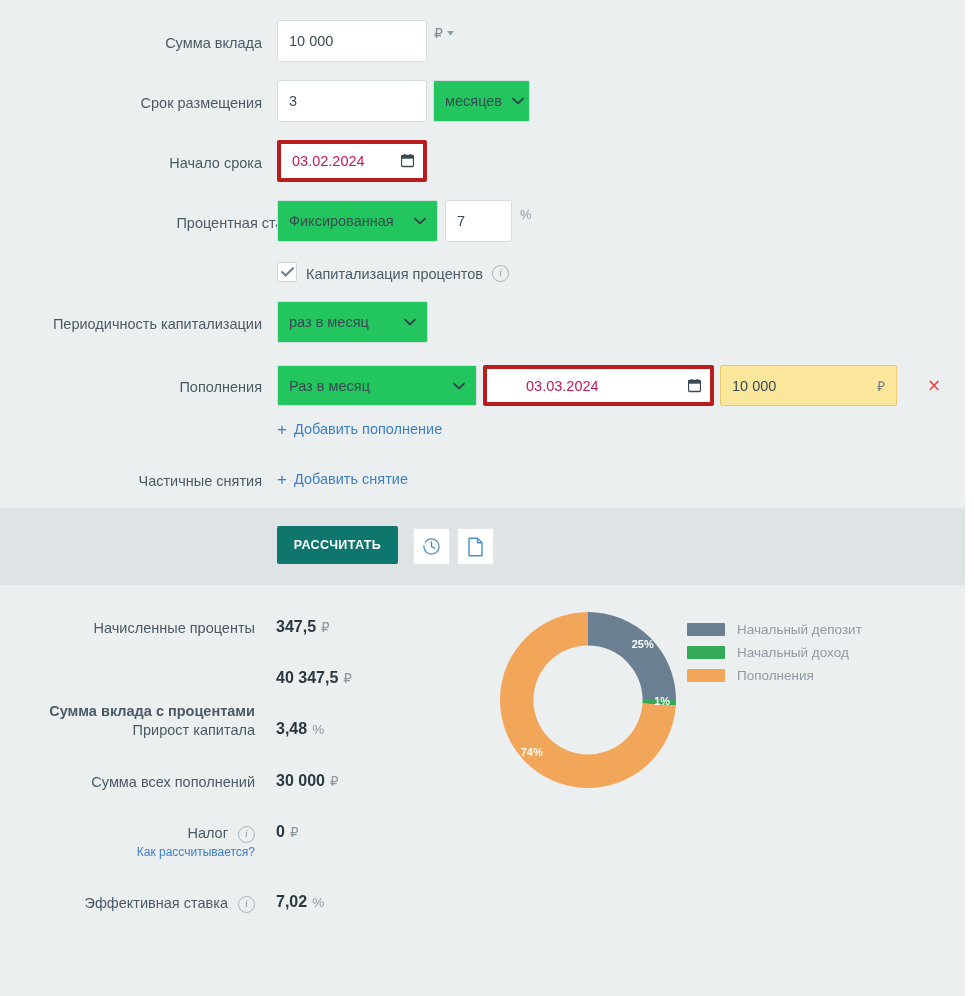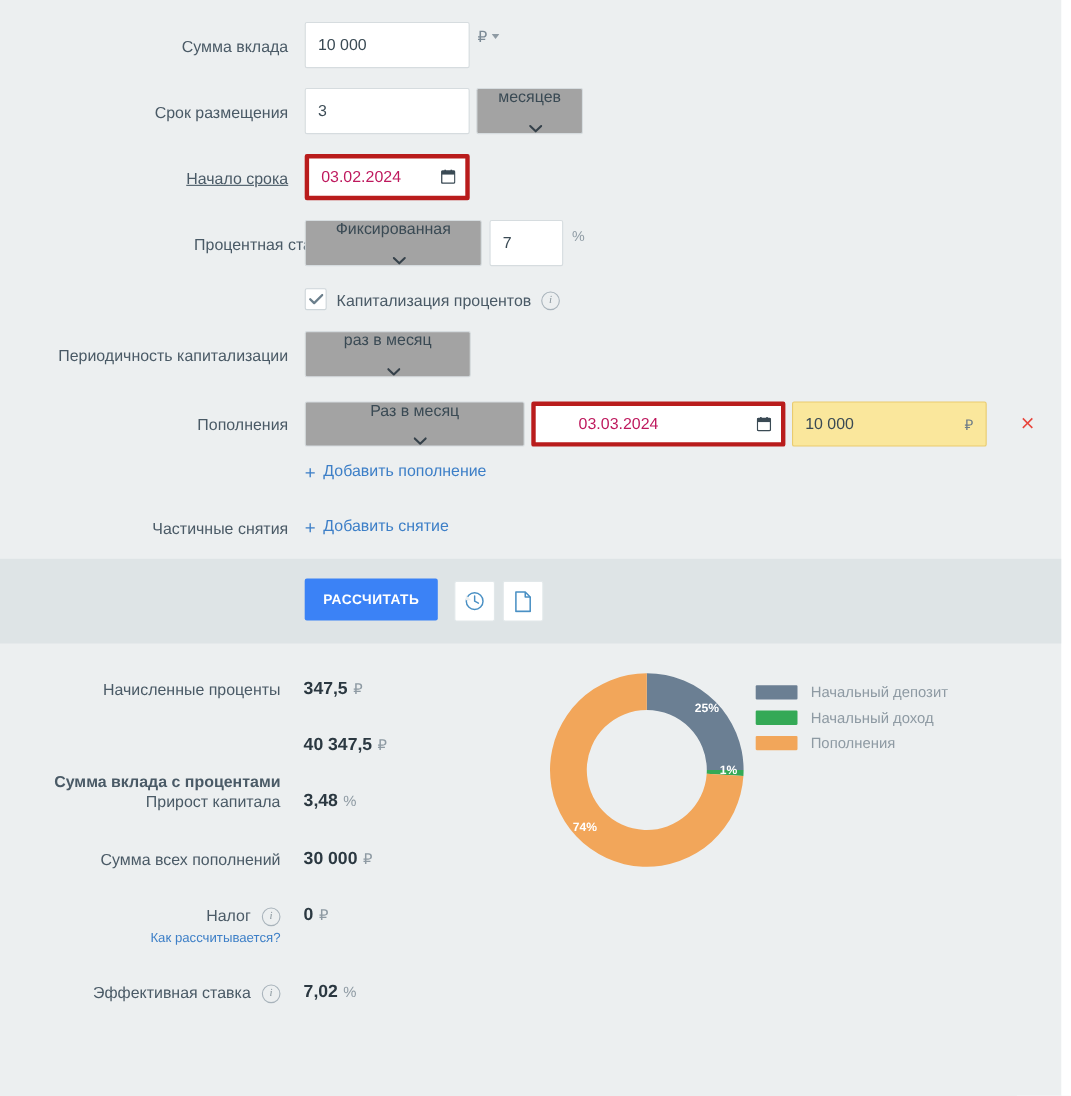--- a/index.html
+++ b/index.html
@@ -48,31 +48,30 @@
     font-size: 14.5px;
     color: #3a4a54;
     padding: 0 11px;
     outline: none;
   }
   .inp::placeholder { color: #9aa7b0; }
 
   .sel {
     position: absolute;
     box-sizing: border-box;
-    background: #a3a3a3;
+    background: #22c55e;
     border: 1px solid #d6dcdf;
     border-radius: 2px;
     font-size: 14.5px;
     color: #3a4a54;
     padding: 0 11px;
     display: flex;
     align-items: center;
     justify-content: space-between;
     cursor: pointer;
-    flex-direction: column;
   }
   .sel .caret {
     margin-left: 10px;
     flex: 0 0 auto;
     display: block;
   }
 
   .date-fld {
     position: absolute;
     box-sizing: border-box;
@@ -189,21 +188,21 @@
     left: 0;
     top: 508px;
     width: 965px;
     height: 77px;
     background: #dee4e6;
   }
   .btn-calc {
     position: absolute;
     left: 277px; top: 526px;
     width: 121px; height: 38px;
-    background: #3b82f6;
+    background: #0f766e;
     border: none;
     border-radius: 2px;
     color: #ffffff;
     font-family: "Liberation Sans", sans-serif;
     font-size: 12.5px;
     font-weight: bold;
     letter-spacing: 0.4px;
     cursor: pointer;
   }
   .icon-btn {
@@ -307,21 +306,21 @@
 
   <div class="lbl-col" style="top:94px;">Срок размещения</div>
   <input class="inp" style="left: 277px; top: 80px; width: 150px; height: 42px;" value="3">
   <div class="sel" style="left:433px; top:80px; width:97px; height:42px;">
     <span>месяцев</span>
     <svg class="caret" width="12" height="8" viewBox="0 0 12 8">
       <path d="M1 1.6 L6 6.4 L11 1.6" stroke="#35414a" stroke-width="1.9" fill="none" stroke-linecap="round" stroke-linejoin="round"></path>
     </svg>
   </div>
 
-  <div class="lbl-col" style="top:154px;text-decoration:underline;">Начало срока</div>
+  <div class="lbl-col" style="top:154px;">Начало срока</div>
   <div class="date-fld" style="left:277px; top:140px; width:150px; height:42px;">
     <span>03.02.2024</span>
     <svg width="13" height="14" viewBox="0 0 13 14">
       <rect x="0.5" y="1.5" width="12" height="11" rx="1" fill="none" stroke="#3a4a54" stroke-width="1.3"></rect>
       <rect x="0.5" y="1.5" width="12" height="3.2" fill="#3a4a54"></rect>
       <rect x="3" y="0" width="1.4" height="3" fill="#3a4a54"></rect>
       <rect x="8.6" y="0" width="1.4" height="3" fill="#3a4a54"></rect>
     </svg>
   </div>
 

